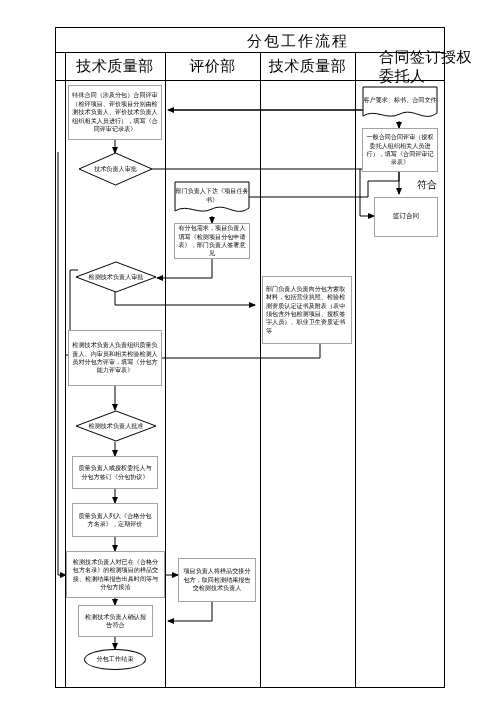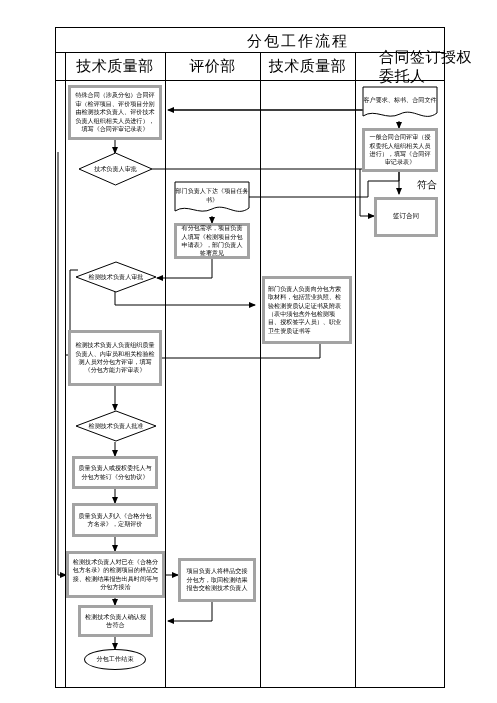--- a/index.html
+++ b/index.html
@@ -16,21 +16,21 @@
   
   .colhead{position:absolute;box-sizing:border-box;display:flex;align-items:center;
            justify-content:center;font-size:15px;color:#000;
            font-family:"DejaVu Serif","Liberation Serif",serif;letter-spacing:.5px;}
 
   
   .vline{position:absolute;width:1px;background:#000;}
   .hline{position:absolute;height:1px;background:#000;}
 
   
-  .box{position:absolute;box-sizing:border-box;border:3px solid #a3a3a3;background:#fff;
+  .box{position:absolute;box-sizing:border-box;border:1px solid #a3a3a3;background:#fff;
        display:flex;align-items:center;justify-content:center;text-align:center;
        font-size:6.1px;line-height:1.38;color:#000;padding:2px 3px;
        font-family:"DejaVu Serif","Liberation Serif",serif;}
 
   
   .term{position:absolute;box-sizing:border-box;border:1px solid #000;background:#fff;
         border-radius:50%/50%;display:flex;align-items:center;justify-content:center;
         text-align:center;font-size:6.2px;color:#000;
         font-family:"DejaVu Serif","Liberation Serif",serif;}
 

